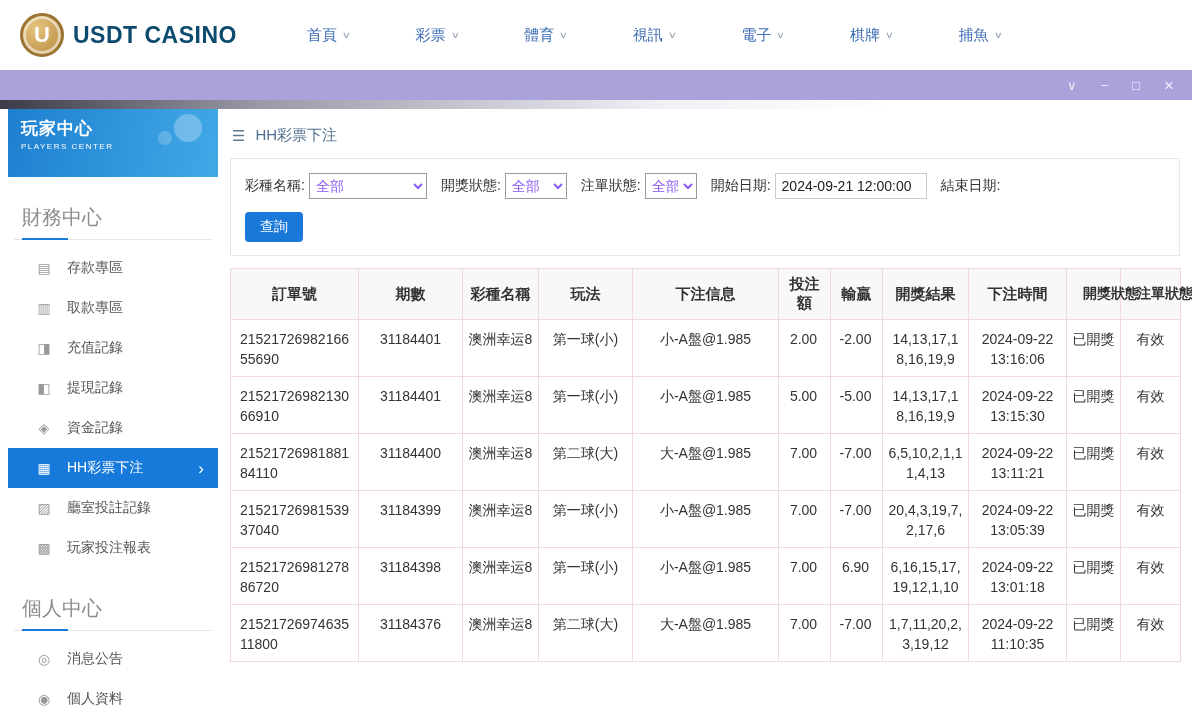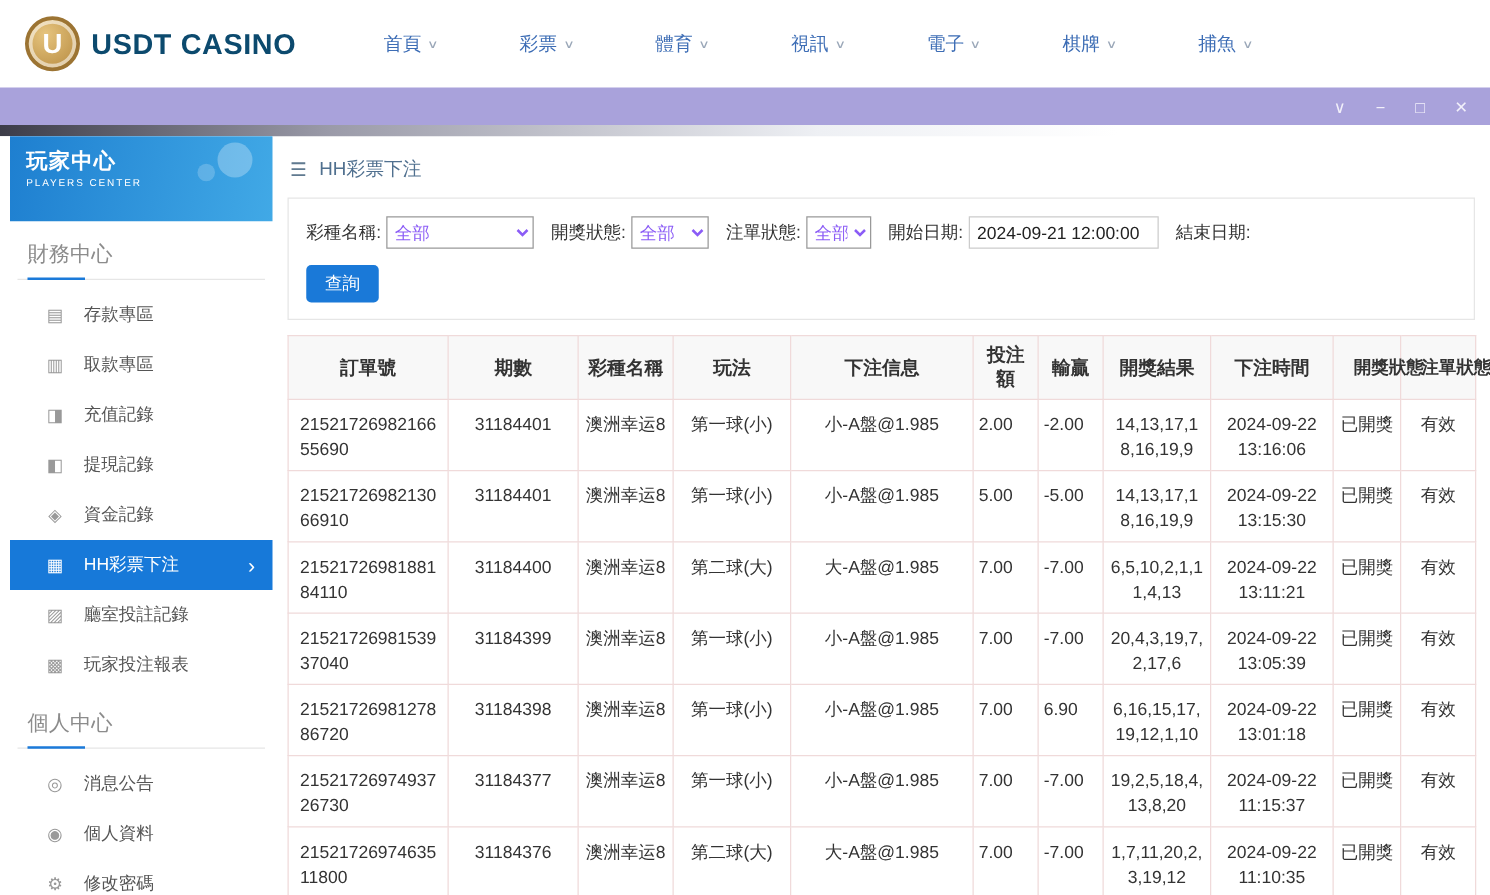--- a/index.html
+++ b/index.html
@@ -28,21 +28,21 @@
 
   
   .content{display:flex;height:607px;align-items:flex-start;}
   .sidebar{width:218px;padding-left:8px;flex-shrink:0;background:#fff;height:100%;}
   .sidebar-header{height:68px;background:linear-gradient(100deg,#1e7fd0,#41a9e6);color:#fff;
     padding:8px 13px;position:relative;overflow:hidden;}
   .sidebar-header::before{content:"";position:absolute;right:46px;top:22px;width:14px;height:14px;border-radius:50%;background:rgba(255,255,255,.2);}
   .sidebar-header::after{content:"";position:absolute;right:16px;top:5px;width:28px;height:28px;border-radius:50%;background:rgba(255,255,255,.28);}
   .sidebar-title{font-size:17px;font-weight:bold;letter-spacing:1px;}
   .sidebar-subtitle{font-size:8px;letter-spacing:1.5px;margin-top:2px;}
-  .section-title{margin:0 6px;padding:15px 8px 8px;font-size:17px;color:#8c8c8c;border-bottom:1px solid #e6e6e6;position:relative;margin-bottom:8px;}
+  .section-title{margin:0 6px;padding:27px 8px 8px;font-size:20px;color:#8c8c8c;border-bottom:1px solid #e6e6e6;position:relative;margin-bottom:8px;}
   .section-title::after{content:"";position:absolute;left:8px;bottom:-1px;width:46px;height:2px;background:#1b7ad9;}
   .menu-item{height:40px;display:flex;align-items:center;gap:15px;padding:0 14px 0 28px;font-size:14px;color:#555;cursor:pointer;}
   .menu-icon{width:16px;color:#999;font-size:14px;text-align:center;flex-shrink:0;}
   .menu-item.active{background:#1779d9;color:#fff;}
   .menu-item.active .menu-icon{color:#fff;}
   .active-chevron{display:none;margin-left:auto;font-size:17px;line-height:1;}
   .menu-item.active .active-chevron{display:block;color:#fff;}
 
   
   .main{flex:1;padding:0 12px;overflow:hidden;height:100%;}
@@ -61,21 +61,21 @@
   .btn-search{margin-top:13px;background:#1a79d8;color:#fff;border:none;border-radius:4px;padding:6px 15px;font-size:14px;cursor:pointer;font-family:inherit;}
 
   
   .table-wrap{margin-top:12px;}
   table{width:950px;border-collapse:collapse;table-layout:fixed;font-size:14px;color:#333;}
   th,td{border:1px solid #f0dada;text-align:center;padding:6px 4px;vertical-align:middle;}
   th{background:#f8f8f8;font-weight:bold;height:42px;font-size:15px;}
   td{height:57px;line-height:1.45;vertical-align:top;padding-top:9px;}
   td.col-order_no{word-break:break-all;text-align:left;padding-left:9px;padding-right:9px;}
   td.col-result{word-break:break-all;}
-  td.col-amount,td.col-win_loss{text-align:left;padding-right:6px;}
+  td.col-amount,td.col-win_loss{text-align:center;padding-right:6px;}
   .col-order_no{width:128px;}
   .col-period{width:104px;}
   .col-lottery{width:76px;}
   .col-play{width:94px;}
   .col-bet_info{width:146px;}
   .col-amount{width:52px;}
   .col-win_loss{width:52px;}
   .col-result{width:86px;}
   .col-bet_time{width:98px;}
   .col-draw_status{width:54px;}
@@ -314,33 +314,20 @@
               <td class="col-play">第一球(小)</td>
               <td class="col-bet_info">小-A盤@1.985</td>
               <td class="col-amount">7.00</td>
               <td class="col-win_loss">6.90</td>
               <td class="col-result">6,16,15,17,19,12,1,10</td>
               <td class="col-bet_time">2024-09-22 13:01:18</td>
               <td class="col-draw_status">已開獎</td>
               <td class="col-order_status">有效</td>
             </tr>
             <tr>
-              <td class="col-order_no">2152172697493726730</td>
-              <td class="col-period">31184377</td>
-              <td class="col-lottery">澳洲幸运8</td>
-              <td class="col-play">第一球(小)</td>
-              <td class="col-bet_info">小-A盤@1.985</td>
-              <td class="col-amount">7.00</td>
-              <td class="col-win_loss">-7.00</td>
-              <td class="col-result">19,2,5,18,4,13,8,20</td>
-              <td class="col-bet_time">2024-09-22 11:15:37</td>
-              <td class="col-draw_status">已開獎</td>
-              <td class="col-order_status">有效</td>
-            </tr>
-            <tr>
               <td class="col-order_no">2152172697463511800</td>
               <td class="col-period">31184376</td>
               <td class="col-lottery">澳洲幸运8</td>
               <td class="col-play">第二球(大)</td>
               <td class="col-bet_info">大-A盤@1.985</td>
               <td class="col-amount">7.00</td>
               <td class="col-win_loss">-7.00</td>
               <td class="col-result">1,7,11,20,2,3,19,12</td>
               <td class="col-bet_time">2024-09-22 11:10:35</td>
               <td class="col-draw_status">已開獎</td>

